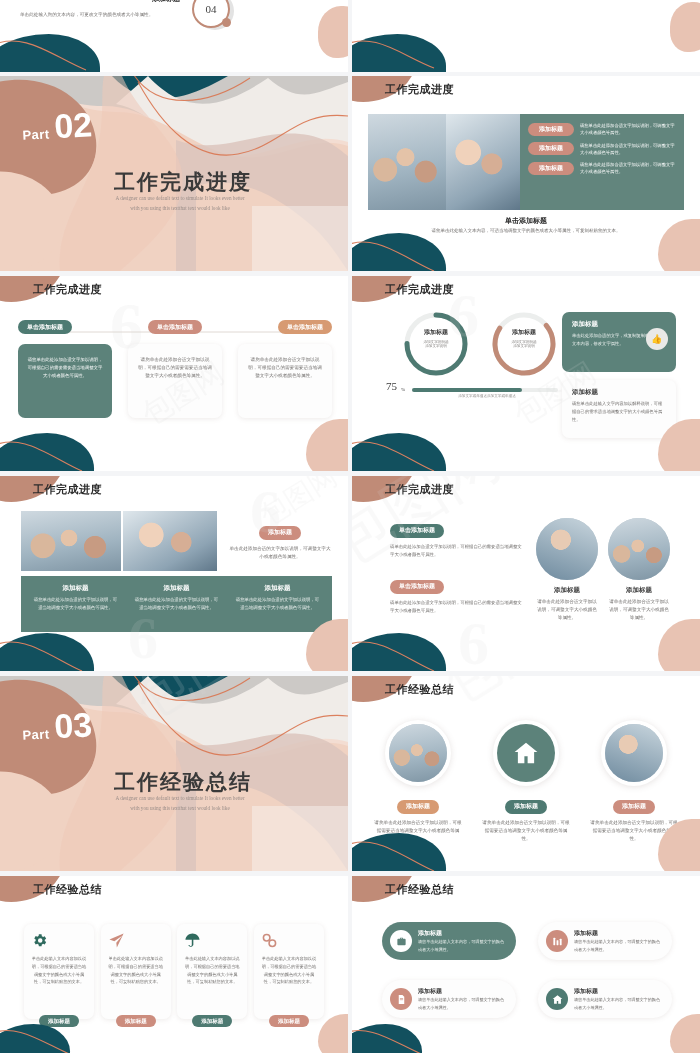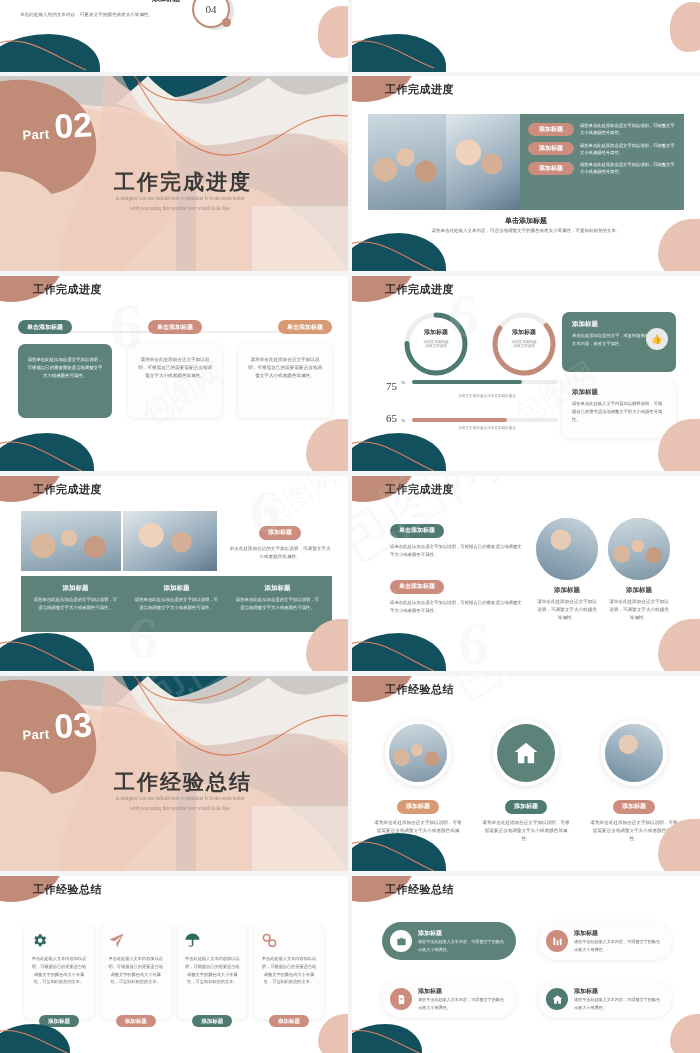--- a/index.html
+++ b/index.html
@@ -291,35 +291,25 @@
     <div class="cn" style="font-size:4.3px;color:#eef3f1;line-height:1.85;margin-top:3px">单击此处添加合适的文字，或复制复制粘贴您的文本内容，修改文字属性。</div>
   </div>
   <div style="position:absolute;left:294px;top:52px;width:22px;height:22px;border-radius:50%;background:#e9e9e7;display:flex;align-items:center;justify-content:center;font-size:9px;color:#8b8b89">👍</div>
 
   <div class="card-w" style="position:absolute;left:210px;top:104px;width:114px;height:58px;padding:8px 10px">
     <div class="cn" style="font-size:6.5px;font-weight:bold;color:#3a3a3a">添加标题</div>
     <div class="cn" style="font-size:4.3px;color:#6d6a68;line-height:1.85;margin-top:3px">请您单击此处输入文字内容加以解释说明，可根据自己的需求适当地调整文字的大小或颜色等属性。</div>
   </div>
 
   <div style="position:absolute;left:34px;top:104px;width:172px">
-    <div style="display:flex;align-items:flex-start;gap:4px">
+    <div style="display:flex;align-items:flex-end;gap:4px">
       <span class="cn" style="font-size:11px;color:#3a3a3a">75</span>
       <span class="cn" style="font-size:5px;color:#3a3a3a">%</span>
       <span style="flex:1;height:3.6px;background:#eceeed;border-radius:2px;position:relative;margin-left:3px">
         <span style="position:absolute;left:0;top:0;bottom:0;width:75%;background:#4e7a72;border-radius:2px"></span>
-      </span>
-    </div>
-    <div class="cn" style="font-size:3.6px;color:#8a8784;text-align:center;margin-top:2px;padding-left:30px">添加文字或年描述添加文字或年描述</div>
-  </div>
-  <div style="position:absolute;left:34px;top:136px;width:172px">
-    <div style="display:flex;align-items:baseline;gap:4px">
-      <span class="cn" style="font-size:11px;color:#3a3a3a">65</span>
-      <span class="cn" style="font-size:5px;color:#3a3a3a">%</span>
-      <span style="flex:1;height:3.6px;background:#eceeed;border-radius:2px;position:relative;margin-left:3px">
-        <span style="position:absolute;left:0;top:0;bottom:0;width:65%;background:#cc8d7e;border-radius:2px"></span>
       </span>
     </div>
     <div class="cn" style="font-size:3.6px;color:#8a8784;text-align:center;margin-top:2px;padding-left:30px">添加文字或年描述添加文字或年描述</div>
   </div>
 
   <div class="bl-teal"></div>
   <svg class="bl-curve" width="120" height="46">
     <path d="M-4 18 C 28 2, 56 28, 88 42" stroke="#d98060" stroke-width="1.1" fill="none"></path>
   </svg>
   <div class="br-pink"></div>

